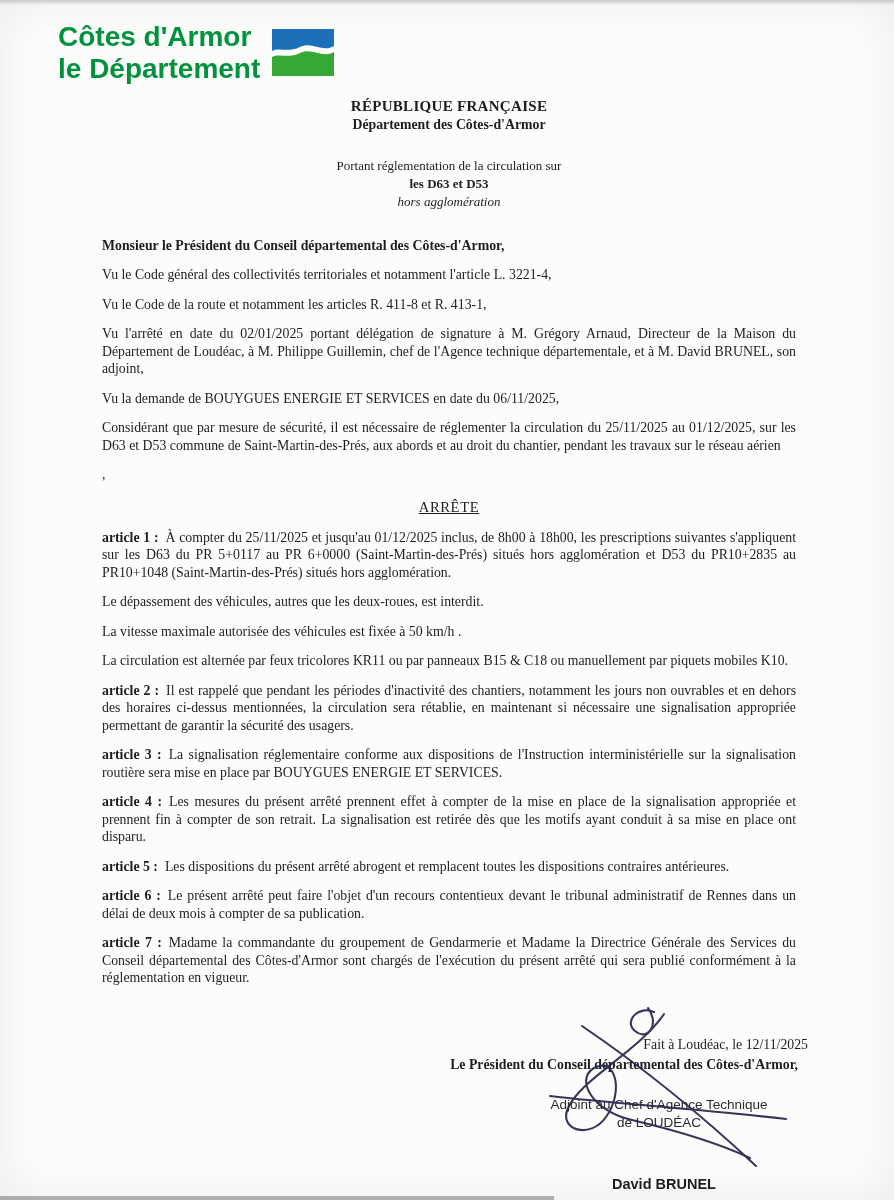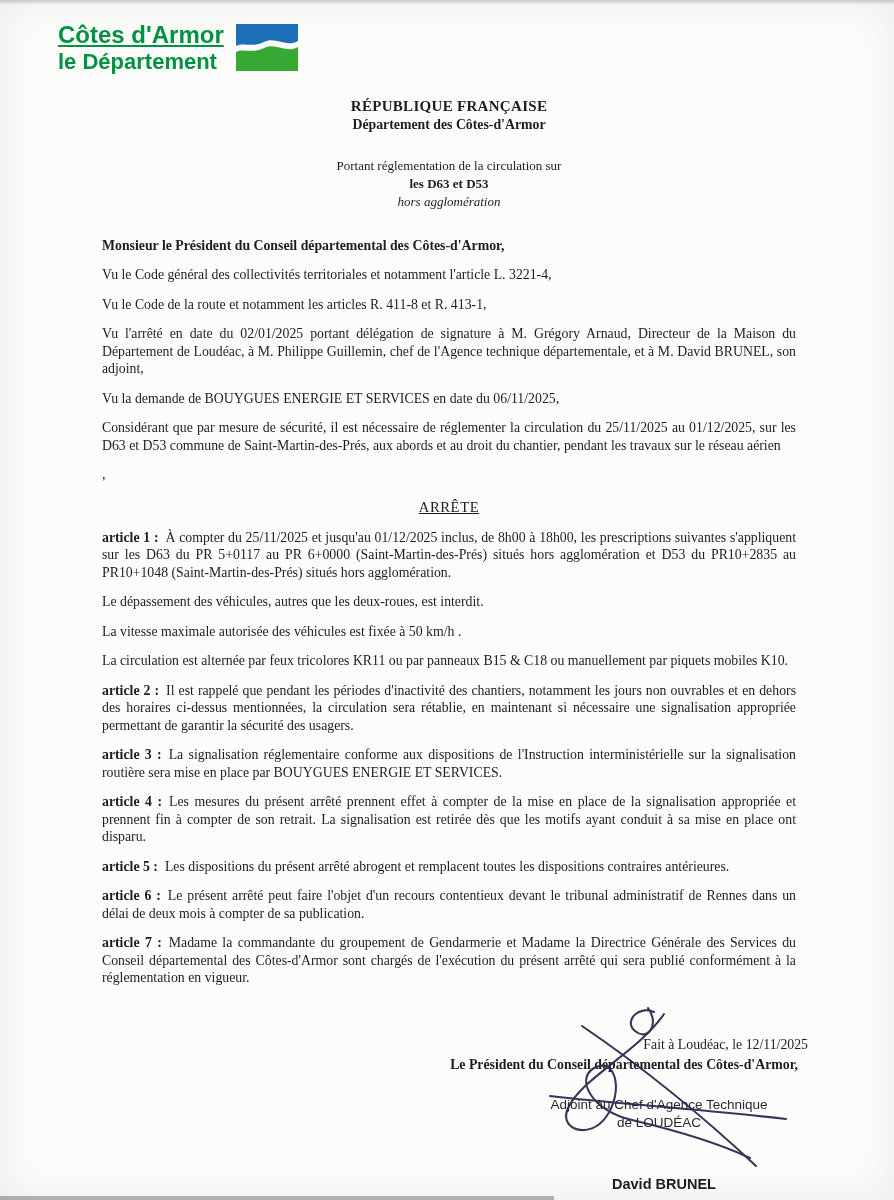--- a/index.html
+++ b/index.html
@@ -25,22 +25,22 @@
 
   
   .logo {
     position: absolute; top: 22px; left: 58px;
     display: flex; align-items: center; gap: 12px;
   }
   .logo-text {
     font-family: "Liberation Sans", sans-serif;
     font-weight: bold; color: #00923f; line-height: 1.05;
   }
-  .logo-line1 { font-size: 24px; text-decoration: underline; }
-  .logo-line2 { font-size: 22px; margin-top: 3px; }
+  .logo-line1 { font-size: 28px; }
+  .logo-line2 { font-size: 28px; margin-top: 3px; }
   .logo-mark svg { display: block; }
 
   
   .content { padding: 98px 86px 0 90px; }
   .hdr { text-align: center; }
   .hdr .republic   { font-size: 15px; font-weight: bold; letter-spacing: .3px; }
   .hdr .department { font-size: 13.8px; font-weight: bold; margin-top: 2px; }
   .hdr .arrete-no  { font-size: 13.8px; margin-top: 15px; letter-spacing: .4px; }
   .hdr .subject    { margin-top: 24px; font-size: 13px; line-height: 1.38; }
   .hdr .subject .b { font-weight: bold; }

